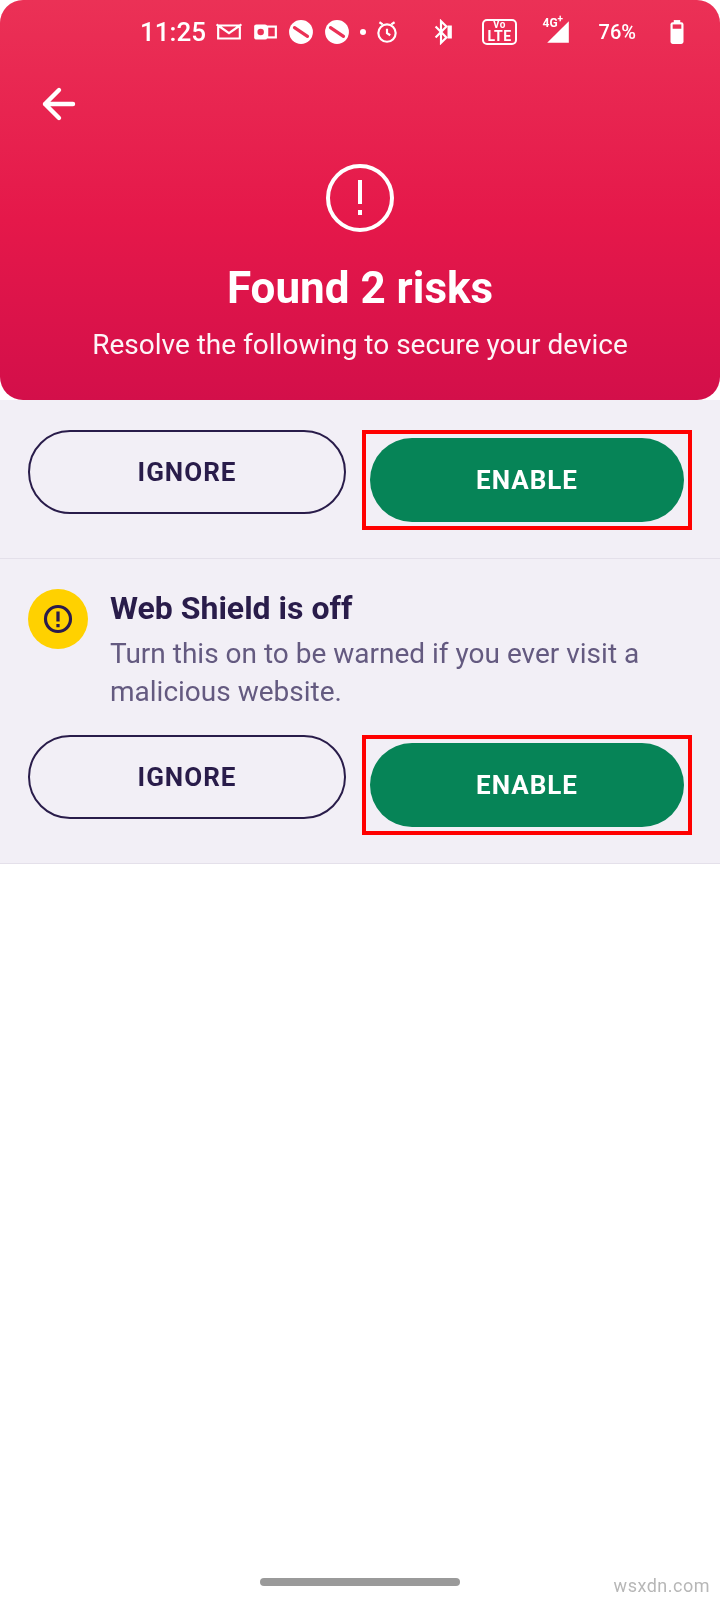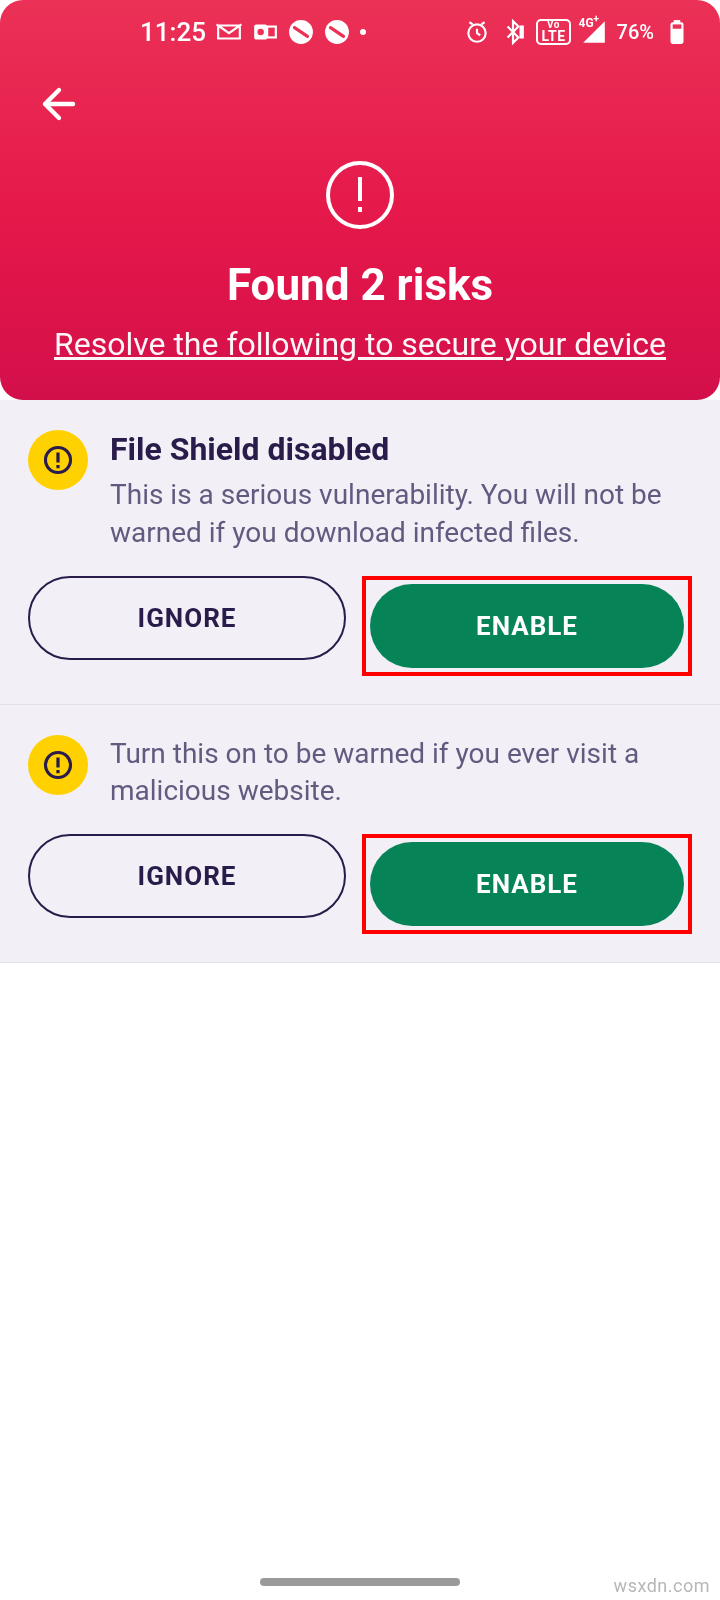--- a/index.html
+++ b/index.html
@@ -18,36 +18,36 @@
     height: 64px;
     display: flex;
     align-items: center;
     padding: 0 30px 0 140px;
     color: #fff;
     font-size: 26px;
     font-weight: 500;
     justify-content: space-between;
   }
   .status-left { display: flex; align-items: center; gap: 10px; }
-  .status-right { display: flex; align-items: center; gap: 10px; }
+  .status-right { display: flex; align-items: center; gap: 28px; }
   .status-icon { width: 26px; height: 26px; display:inline-flex; align-items:flex-end; justify-content:center; }
   .status-icon svg { width: 26px; height: 26px; fill: #fff; }
   .dot { width:6px; height:6px; background:#fff; border-radius:50%; }
   .volte { border:2px solid #fff; border-radius:5px; font-size:14px; font-weight:700; padding:0px 3px; line-height:14px; letter-spacing:0.5px;}
   .volte .sm { font-size:10px; display:block; line-height:8px; text-align:center;}
   .batt-pct { font-size:20px; font-weight:500; }
 
   .nav-bar { height: 80px; display:flex; align-items:center; padding-left: 34px;}
   .back-btn { width:50px; height:50px; display:flex; align-items:center; justify-content:center;}
   .back-btn svg { width: 42px; height:42px; stroke:#fff; fill:none;}
 
   .hero { flex:1; display:flex; flex-direction:column; align-items:center; justify-content:center; padding-bottom:20px;}
   .warn-circle { width:68px; height:68px; border:4px solid #fff; border-radius:50%; display:flex; align-items:center; justify-content:center; margin-bottom:30px; font-size:42px; font-weight:700;}
   .hero-title { font-size:44px; font-weight:700; margin-bottom:14px;}
-  .hero-sub { font-size:32px; font-weight:400; opacity:0.96;text-decoration:underline;}
+  .hero-sub { font-size:28px; font-weight:400; opacity:0.96;}
 
   .card {
     background:#f2eff6;
     border-bottom:1px solid #e4e0ea;
     padding: 30px 28px 28px 28px;
     position: relative;
   }
   .card-content { display:flex; gap:22px; margin-bottom:24px;}
   .badge {
     width:60px; height:60px; border-radius:50%;
@@ -173,51 +173,39 @@
           <rect x="3" y="2" width="4" height="24" fill="#fff"></rect>
           <rect x="3" y="32" width="4" height="5" fill="#fff"></rect>
         </svg>
     </div>
     <div class="hero-title">Found 2 risks</div>
     <div class="hero-sub">Resolve the following to secure your device</div>
   </div>
 </div>
 
 <div class="card">
-  <div class="card-content">
-    <div class="badge">
-      <svg viewBox="0 0 24 24">
-          <circle cx="12" cy="12" r="10" fill="none" stroke="#2a1b4d" stroke-width="2.5"></circle>
-          <rect x="10.7" y="6" width="2.6" height="8" fill="#2a1b4d"></rect>
-          <rect x="10.7" y="16" width="2.6" height="2.6" fill="#2a1b4d"></rect>
-        </svg>
-    </div>
-    <div class="card-text">
-      <div class="card-title">File Shield disabled</div>
-      <div class="card-desc">This is a serious vulnerability. You will not be warned if you download infected files.</div>
-    </div>
-  </div>
   <div class="btn-row">
     <div class="btn btn-outline">IGNORE</div>
     <div class="enable-wrap">
       <div class="btn btn-fill">ENABLE</div>
     </div>
   </div>
 </div>
 
 <div class="card">
   <div class="card-content">
     <div class="badge">
       <svg viewBox="0 0 24 24">
           <circle cx="12" cy="12" r="10" fill="none" stroke="#2a1b4d" stroke-width="2.5"></circle>
           <rect x="10.7" y="6" width="2.6" height="8" fill="#2a1b4d"></rect>
           <rect x="10.7" y="16" width="2.6" height="2.6" fill="#2a1b4d"></rect>
         </svg>
     </div>
     <div class="card-text">
+      <div class="card-title">Web Shield is off</div>
       <div class="card-desc">Turn this on to be warned if you ever visit a malicious website.</div>
     </div>
   </div>
   <div class="btn-row">
     <div class="btn btn-outline">IGNORE</div>
     <div class="enable-wrap">
       <div class="btn btn-fill">ENABLE</div>
     </div>
   </div>
 </div>

